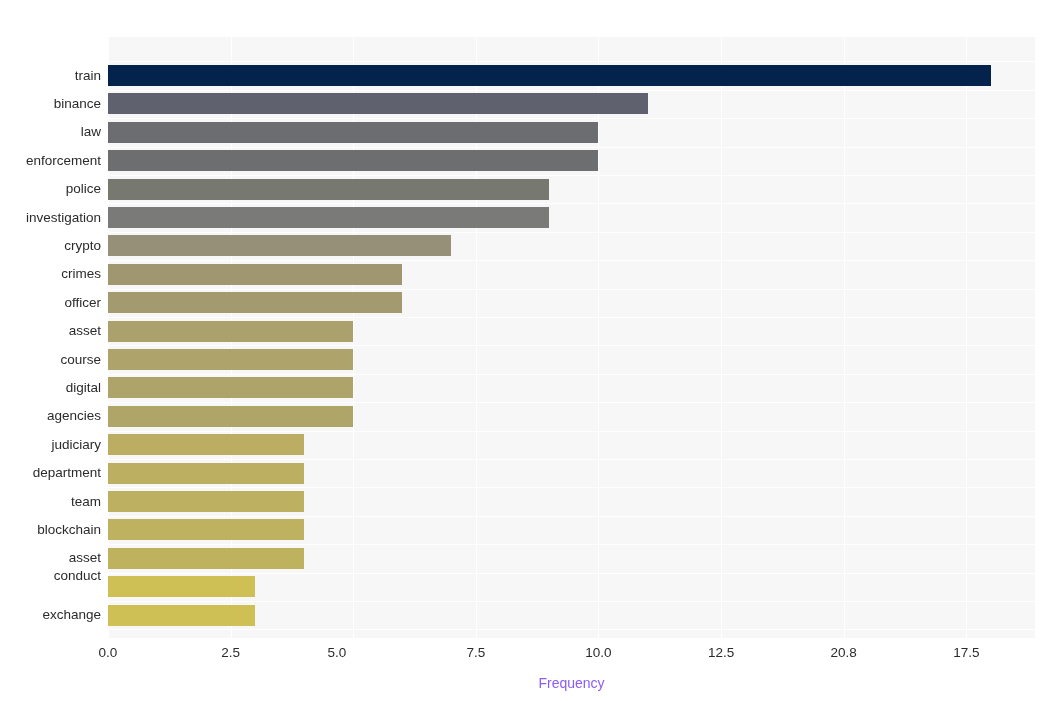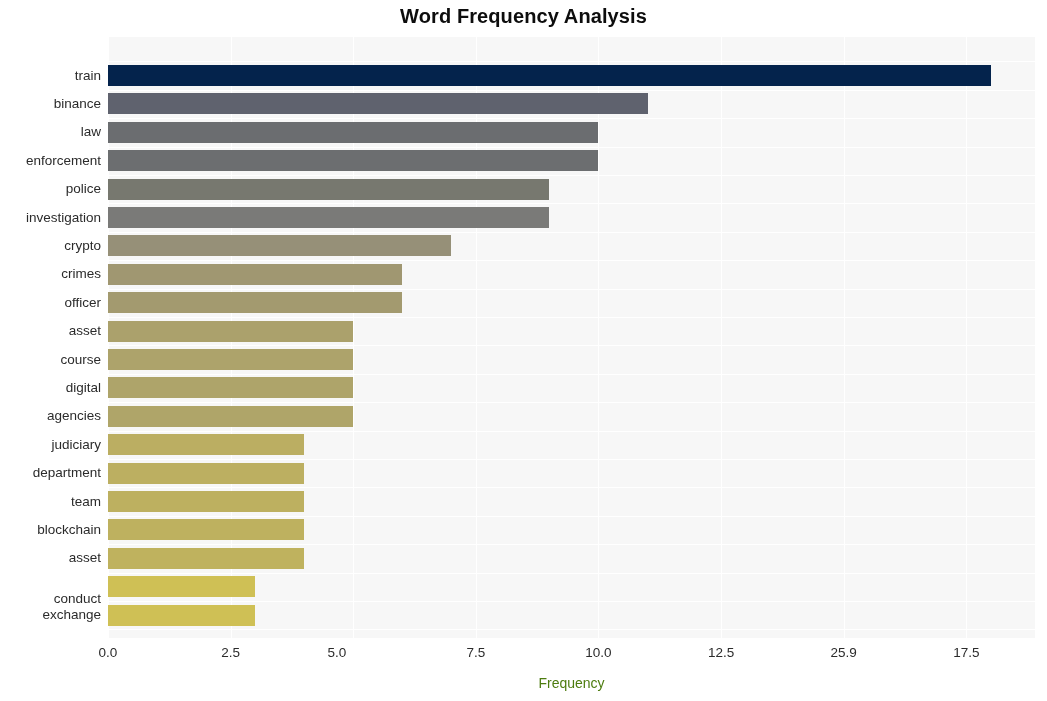--- a/index.html
+++ b/index.html
@@ -105,29 +105,28 @@
     white-space: nowrap;
   }
 
   #x-axis-title {
     position: absolute;
     left: 108px;
     top: 675px;
     width: 927px;
     text-align: center;
     font-size: 14px;
-    color: #4d7c0f;
+    color: #8b5cf6;
   }
 </style>
 </head>
 <body>
 
 <div id="figure">
 
-  <div id="chart-title">Word Frequency Analysis</div>
 
   <div id="plot-area">
       <div class="gridline-v" style="left: 0px;"></div>
       <div class="gridline-v" style="left: 122.619px;"></div>
       <div class="gridline-v" style="left: 245.238px;"></div>
       <div class="gridline-v" style="left: 367.857px;"></div>
       <div class="gridline-v" style="left: 490.476px;"></div>
       <div class="gridline-v" style="left: 613.095px;"></div>
       <div class="gridline-v" style="left: 735.714px;"></div>
       <div class="gridline-v" style="left: 858.333px;"></div>
@@ -186,30 +185,30 @@
       <div class="y-tick-label" style="top: 258.7px;">officer</div>
       <div class="y-tick-label" style="top: 287.1px;">asset</div>
       <div class="y-tick-label" style="top: 315.5px;">course</div>
       <div class="y-tick-label" style="top: 343.9px;">digital</div>
       <div class="y-tick-label" style="top: 372.3px;">agencies</div>
       <div class="y-tick-label" style="top: 400.7px;">judiciary</div>
       <div class="y-tick-label" style="top: 429.1px;">department</div>
       <div class="y-tick-label" style="top: 457.5px; padding-left: 31px;">team</div>
       <div class="y-tick-label" style="top: 485.9px; margin-left: 36px;">blockchain</div>
       <div class="y-tick-label" style="top: 514.3px;">asset</div>
-      <div class="y-tick-label" style="top: 555px;">conduct</div>
+      <div class="y-tick-label" style="top: 532px;">conduct</div>
       <div class="y-tick-label" style="top: 571.1px;">exchange</div>
     </div>
 
   <div id="x-labels">
       <div class="x-tick-label" style="left: 108px;">0.0</div>
       <div class="x-tick-label" style="left: 230.619px;">2.5</div>
       <div class="x-tick-label" style="left: 337px;">5.0</div>
       <div class="x-tick-label" style="left: 475.857px;">7.5</div>
       <div class="x-tick-label" style="left: 598.476px;">10.0</div>
       <div class="x-tick-label" style="left: 721.095px;">12.5</div>
-      <div class="x-tick-label" style="left: 843.714px;">25.9</div>
+      <div class="x-tick-label" style="left: 843.714px;">20.8</div>
       <div class="x-tick-label" style="left: 966.333px;">17.5</div>
     </div>
 
   <div id="x-axis-title">Frequency</div>
 
 </div>
 
 </body></html>

